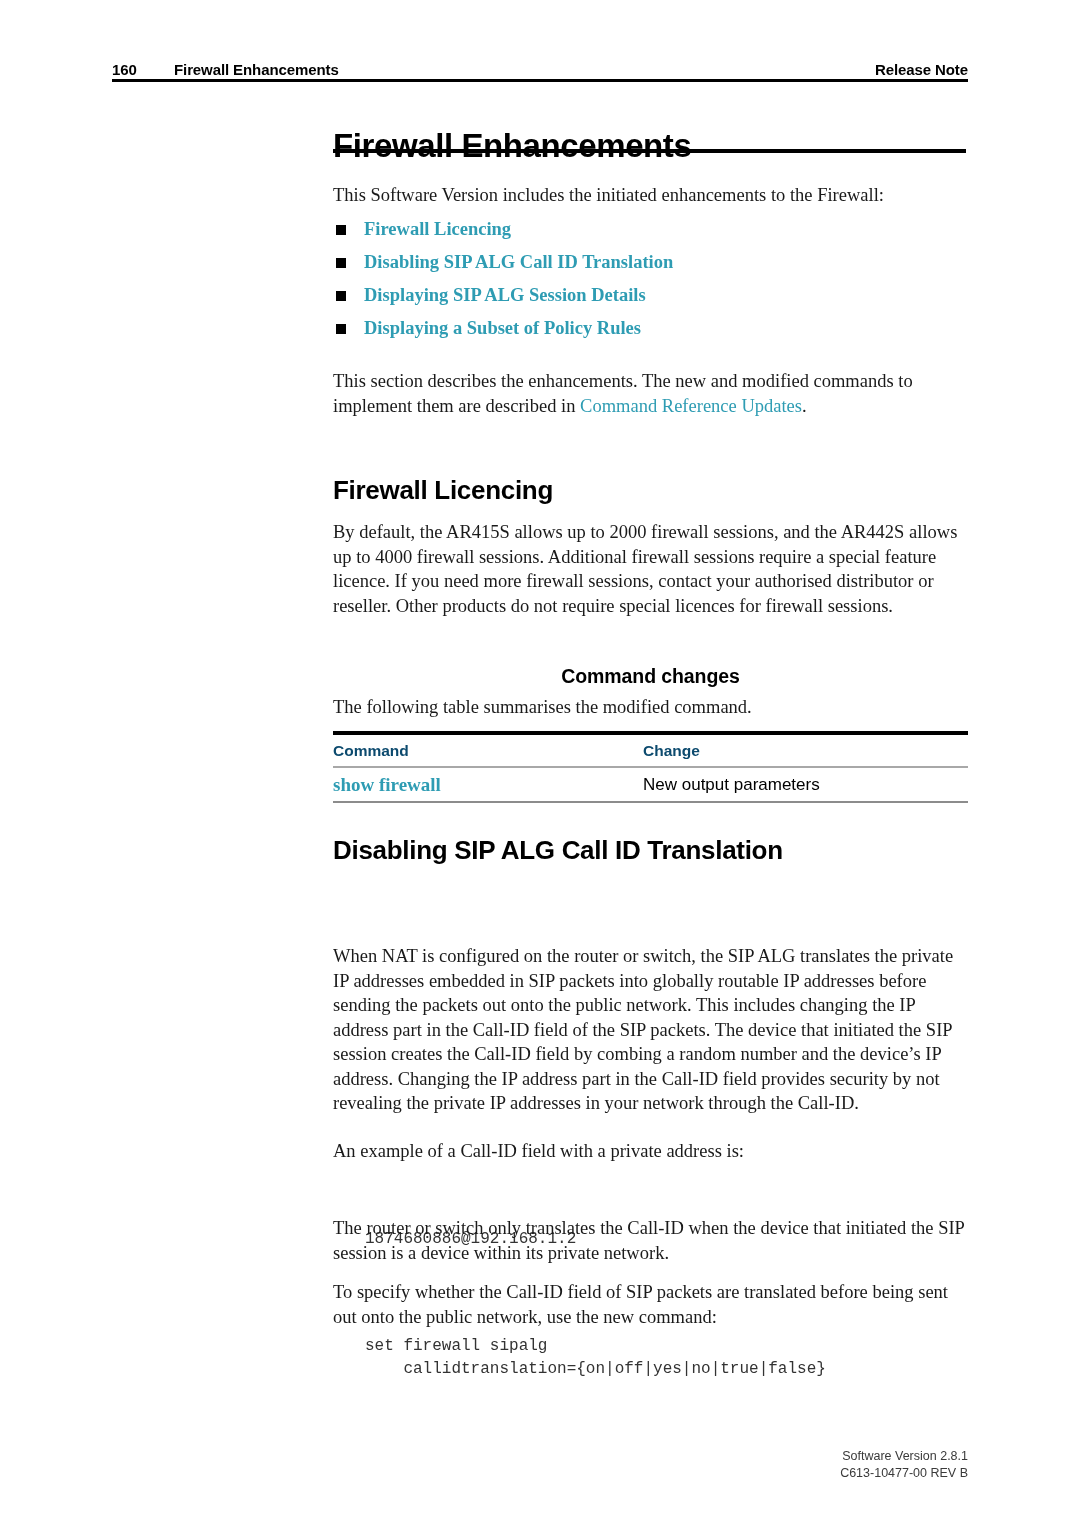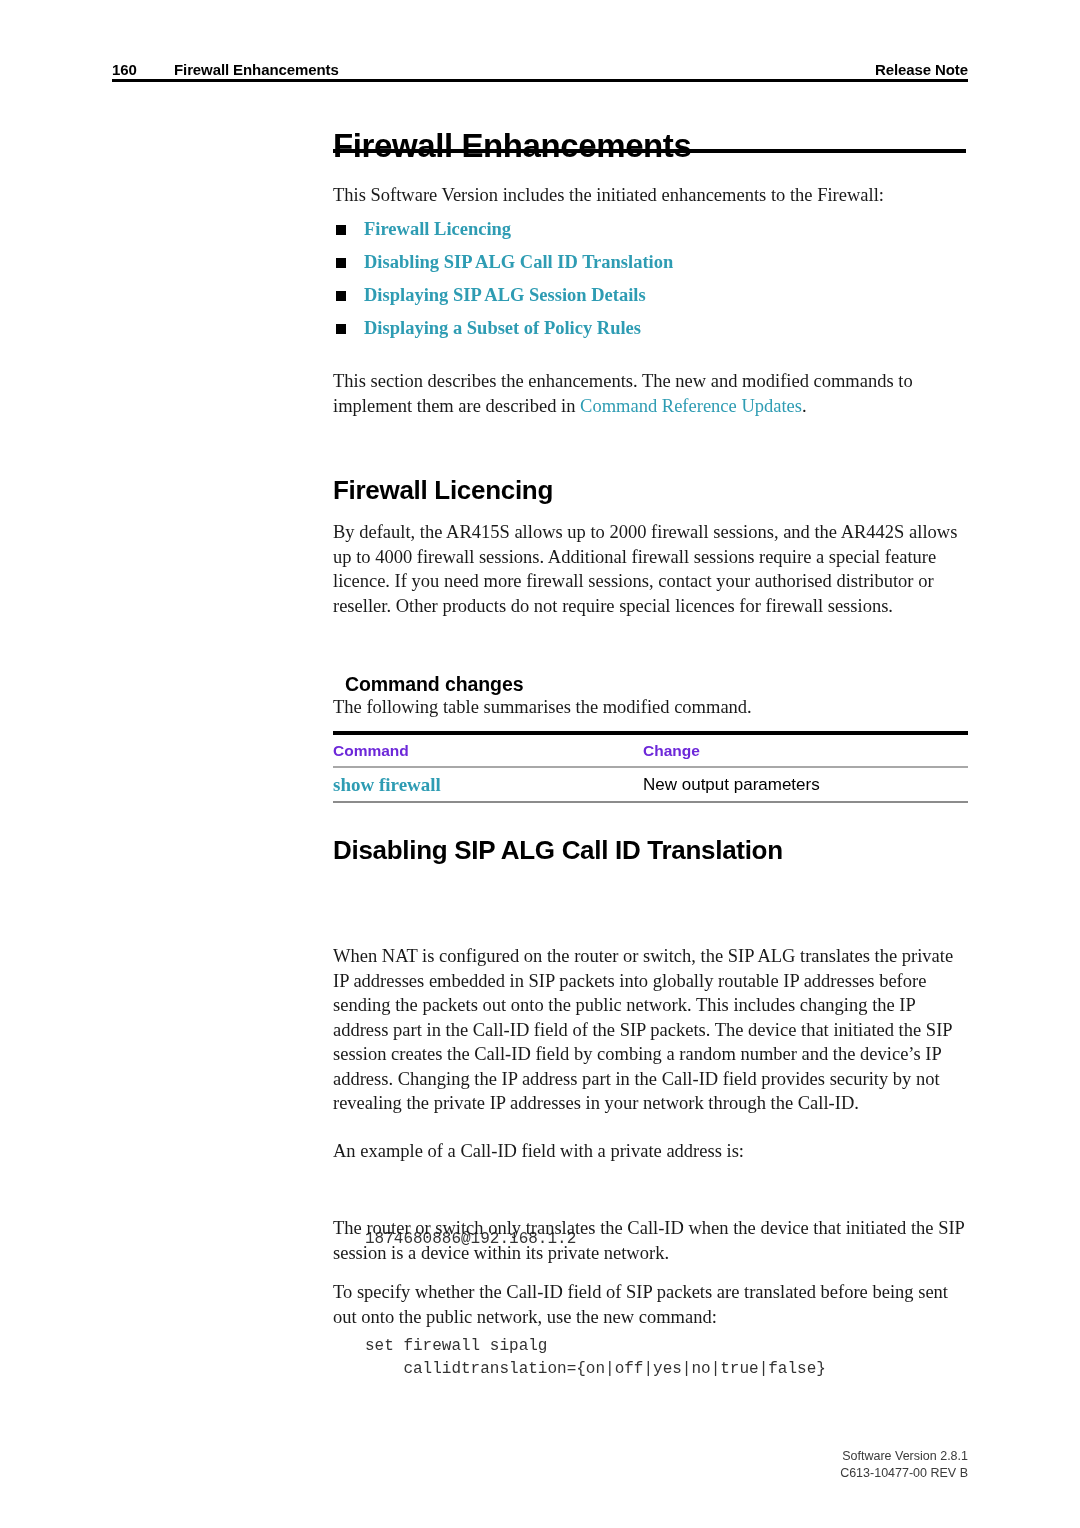--- a/index.html
+++ b/index.html
@@ -124,27 +124,28 @@
   h2.h-sec {
     margin: 0;
     font-family: "Liberation Sans", sans-serif;
     font-weight: bold;
     font-size: 26px;
     line-height: 32px;
     letter-spacing: -0.3px;
     color: #000;
   }
   h3.h-sub {
-    margin: 12px;
+    margin: 4px;
     font-family: "Liberation Sans", sans-serif;
     font-weight: bold;
     font-size: 19.5px;
     line-height: 26px;
     letter-spacing: -0.1px;
     color: #000;
+    text-align: center;
   }
 
   
   table.cmd-table {
     border-collapse: collapse;
     width: 635px;
     table-layout: fixed;
   }
   table.cmd-table th,
   table.cmd-table td {
@@ -165,21 +166,21 @@
   .tbl-bottomrule {
     height: 2px;
     background: #8c8c8c;
     width: 635px;
   }
   .th-cell {
     font-family: "Liberation Sans", sans-serif;
     font-weight: bold;
     font-size: 15.5px;
     line-height: 31px;
-    color: #6d28d9;
+    color: #0c4a6e;
   }
   .td-cmd {
     font-family: "Liberation Serif", serif;
     font-weight: bold;
     font-size: 19px;
     line-height: 33px;
     color: #2e9cb3;
   }
   .td-change {
     font-family: "Liberation Sans", sans-serif;

